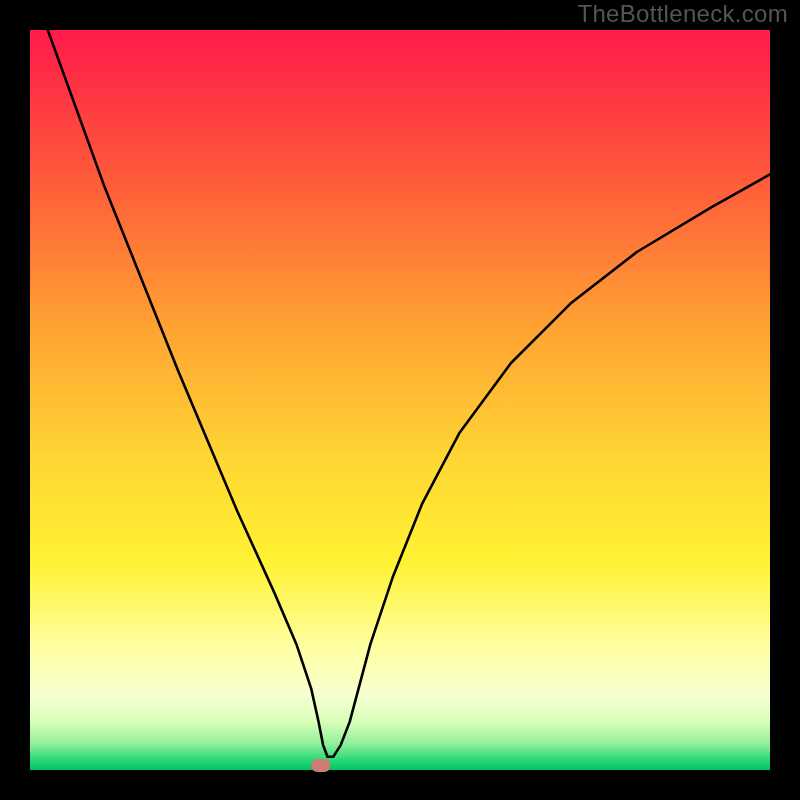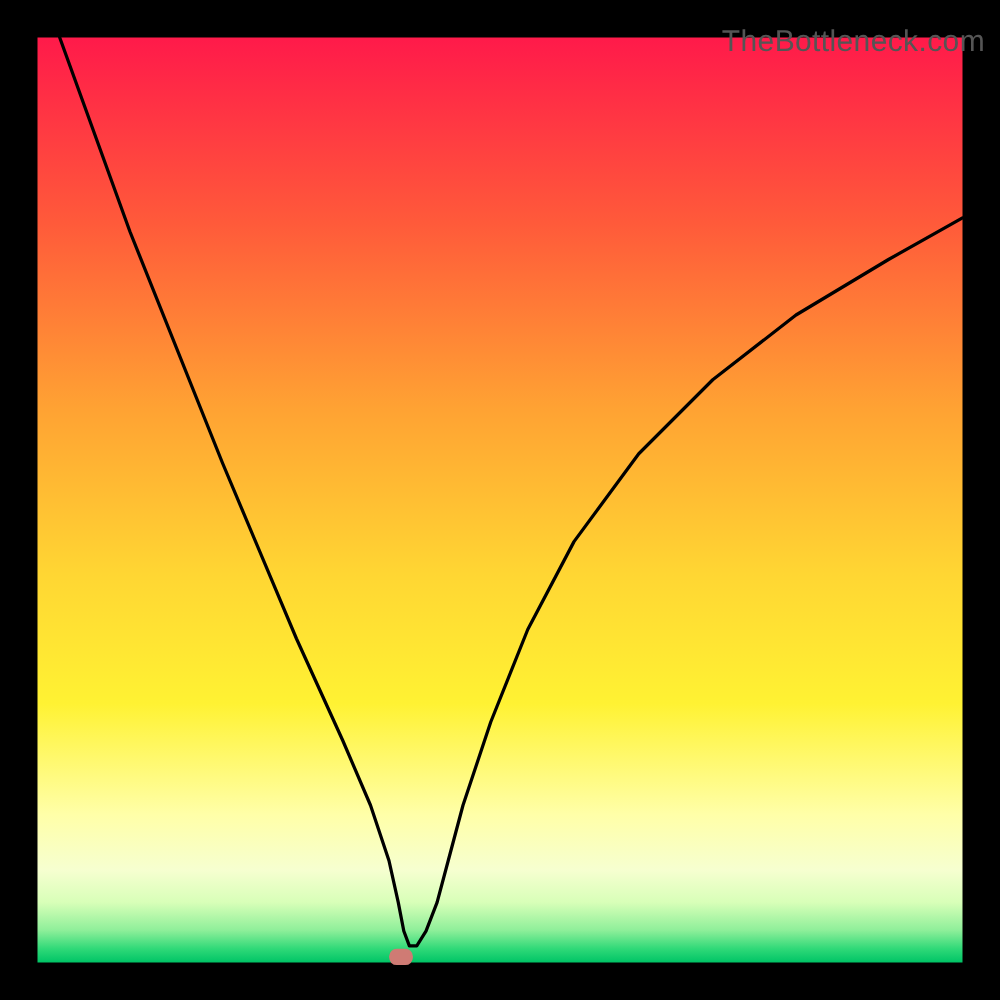--- a/index.html
+++ b/index.html
@@ -11,21 +11,21 @@
     font-family: Arial, Helvetica, sans-serif;
   }
   .frame {
     position: relative;
     width: 800px;
     height: 800px;
     background: #000000;
   }
   .watermark {
     position: absolute;
-    top: 20px;
+    top: 0;
     right: 12px;
     color: #555555;
     font-size: 24px;
     font-weight: 400;
     z-index: 50;
     letter-spacing: 0.3px;
   }
   svg {
     display: block;
     position: absolute;

